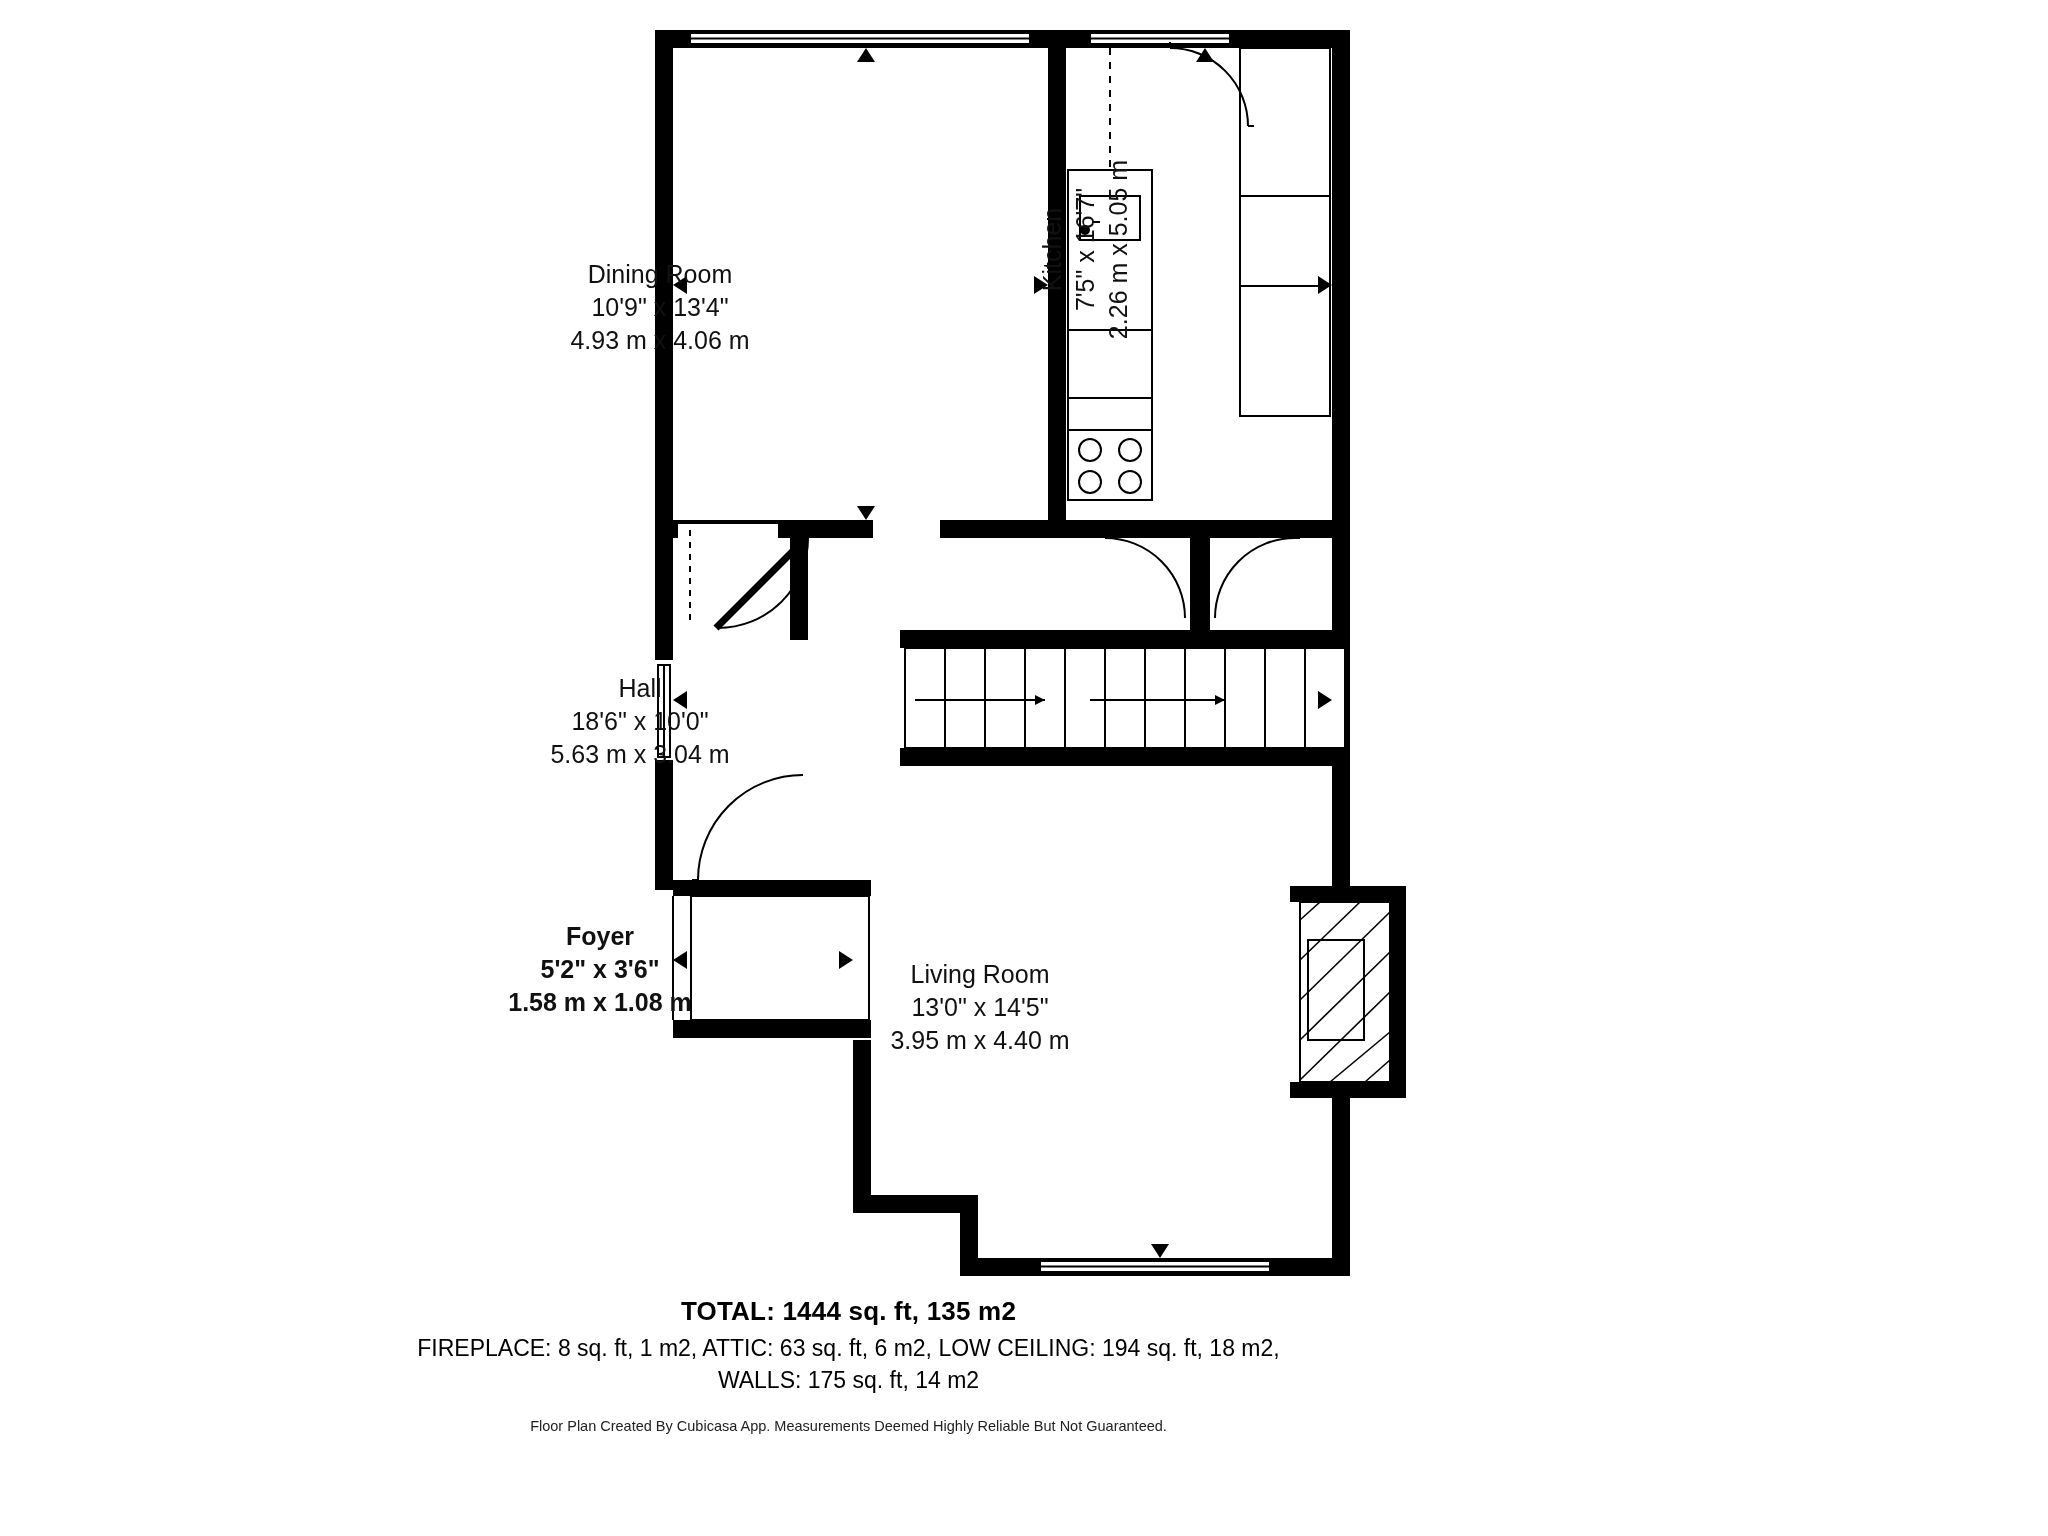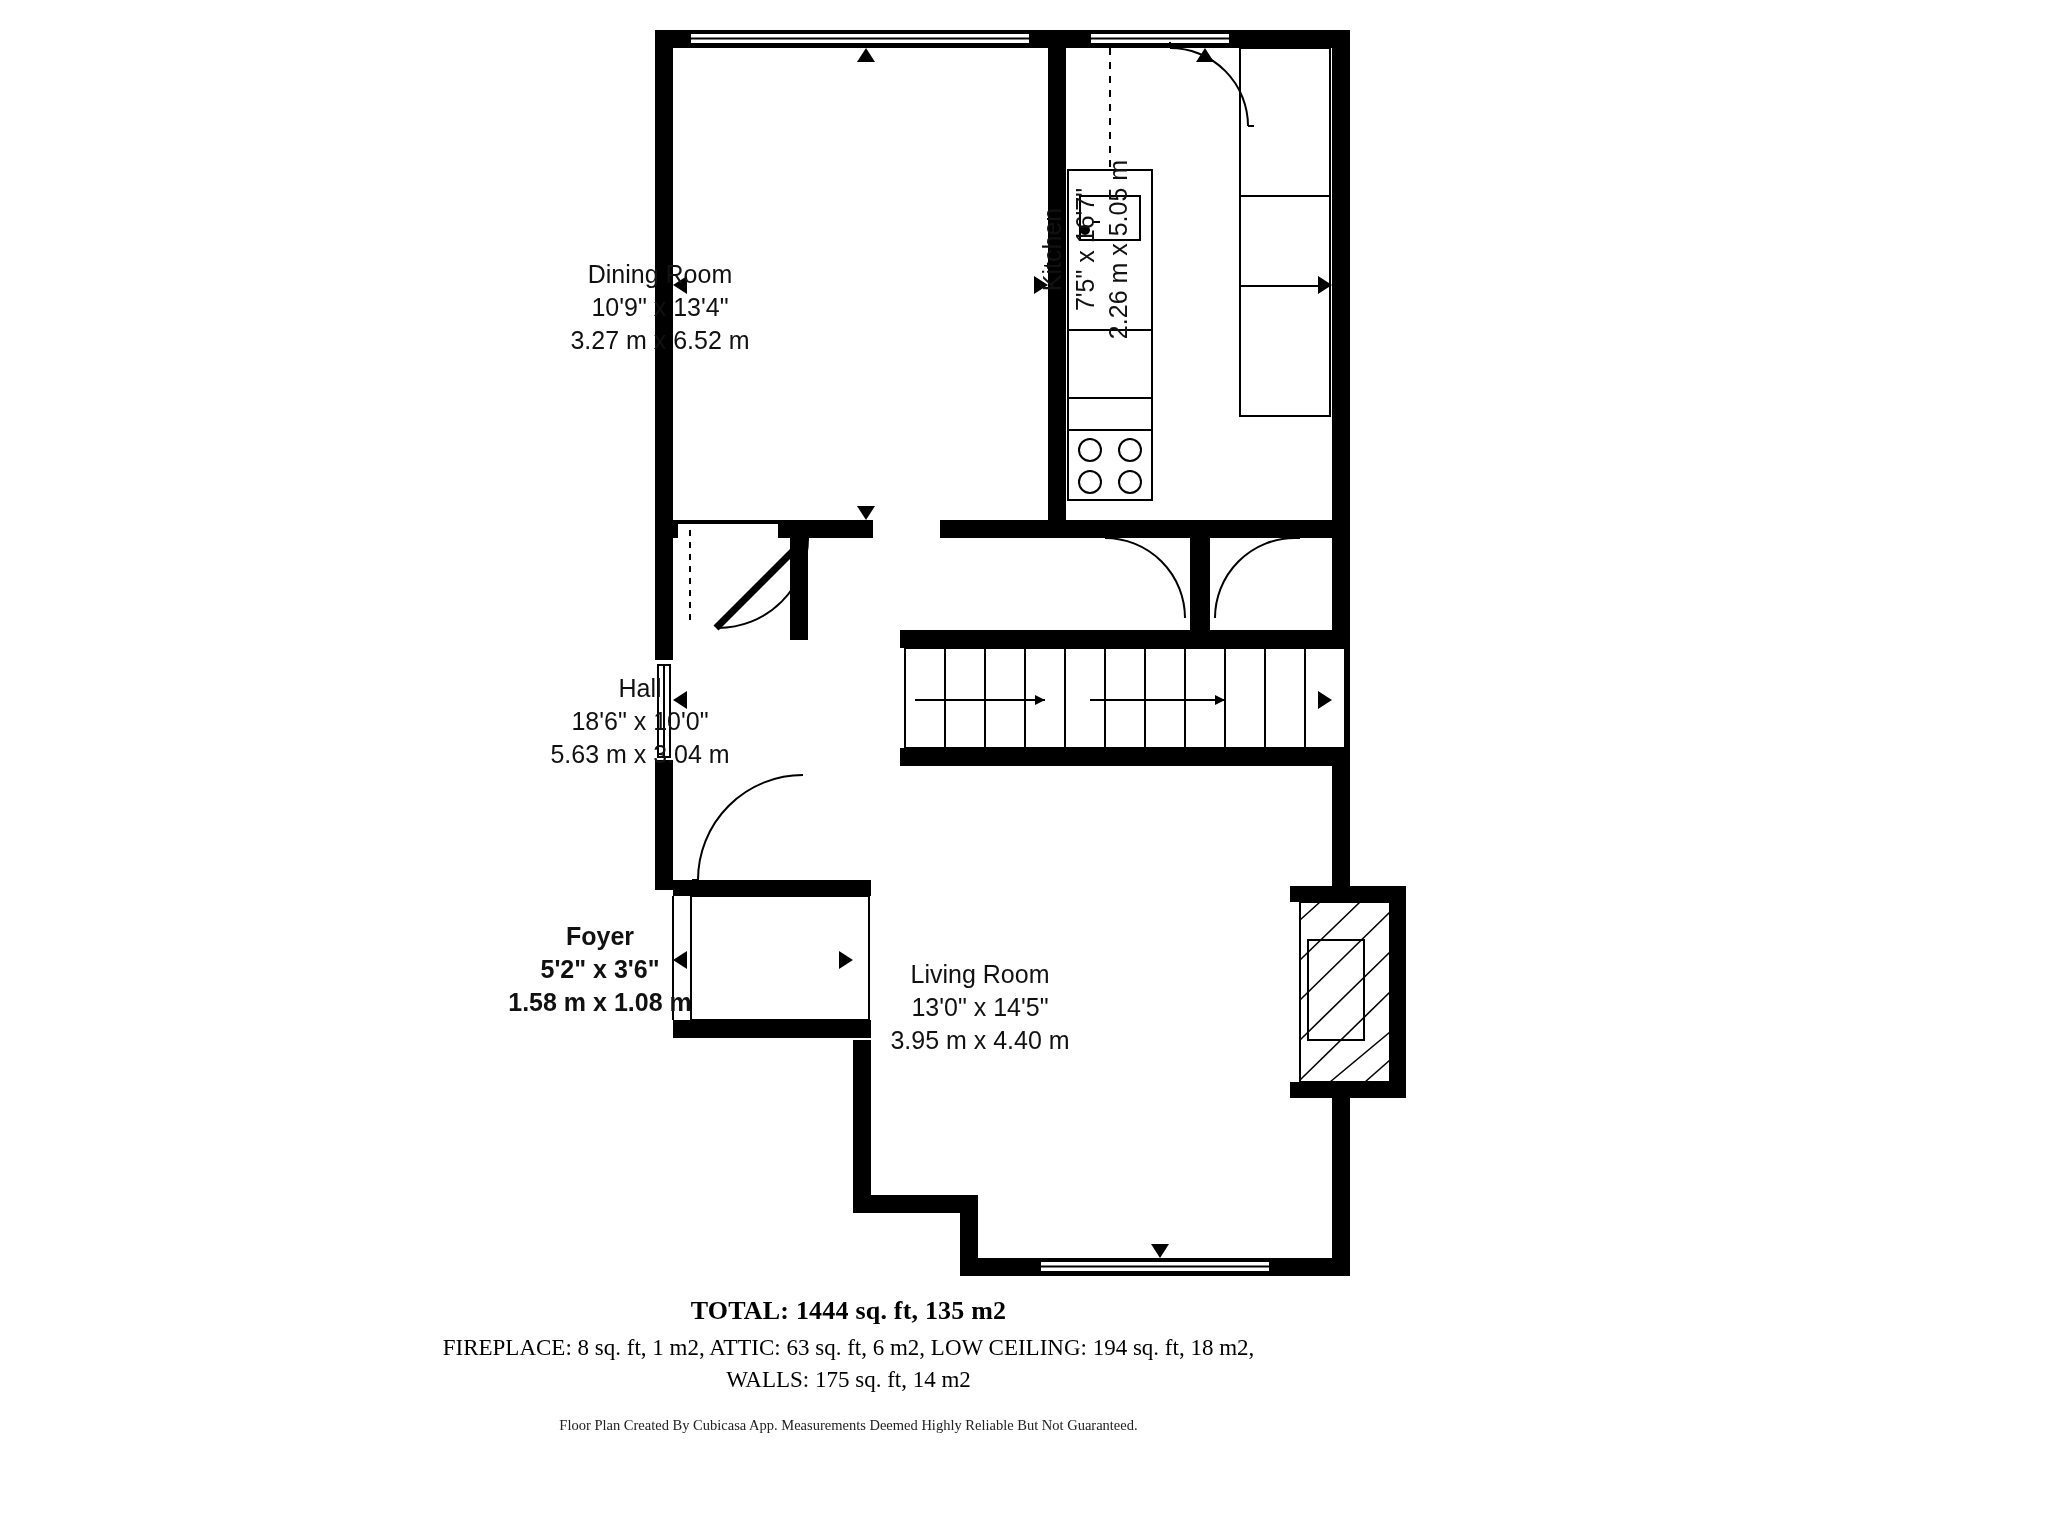--- a/index.html
+++ b/index.html
@@ -38,21 +38,20 @@
   }
   .room-label.vertical {
     transform-origin: center center;
   }
   #footer {
     position: absolute;
     left: 0;
     top: 1296px;
     width: 1697px;
     text-align: center;
-    font-family: Liberation Serif, serif;
   }
   #footer .total {
     font-size: 26px;
     font-weight: bold;
     letter-spacing: 0.2px;
     margin-bottom: 6px;
   }
   #footer .line {
     font-size: 23px;
     line-height: 1.38;
@@ -221,21 +220,21 @@
     <path d="M853,880 l9,14 l-18,0 z"></path>
     <path d="M673,960 l14,-9 l0,18 z"></path>
     <path d="M853,960 l-14,-9 l0,18 z"></path>
     <path d="M1160,1258 l9,-14 l-18,0 z"></path>
   </g>
 </svg>
 
 <div class="room-label" style="left:660px; top:258px; width:340px; margin-left:-170px;">
   <div class="name">Dining Room</div>
   <div class="dim">10'9" x 13'4"</div>
-  <div class="dim">3.27 m x 6.52 m</div>
+  <div class="dim">4.93 m x 4.06 m</div>
 </div>
 
 <div class="room-label vertical" style="left:1085px; top:200px; width:340px; margin-left:-170px; transform:rotate(-90deg);">
   <div class="name">Kitchen</div>
   <div class="dim">7'5" x 16'7"</div>
   <div class="dim">2.26 m x 5.05 m</div>
 </div>
 
 <div class="room-label" style="left:640px; top:672px; width:340px; margin-left:-170px;">
   <div class="name">Hall</div>

